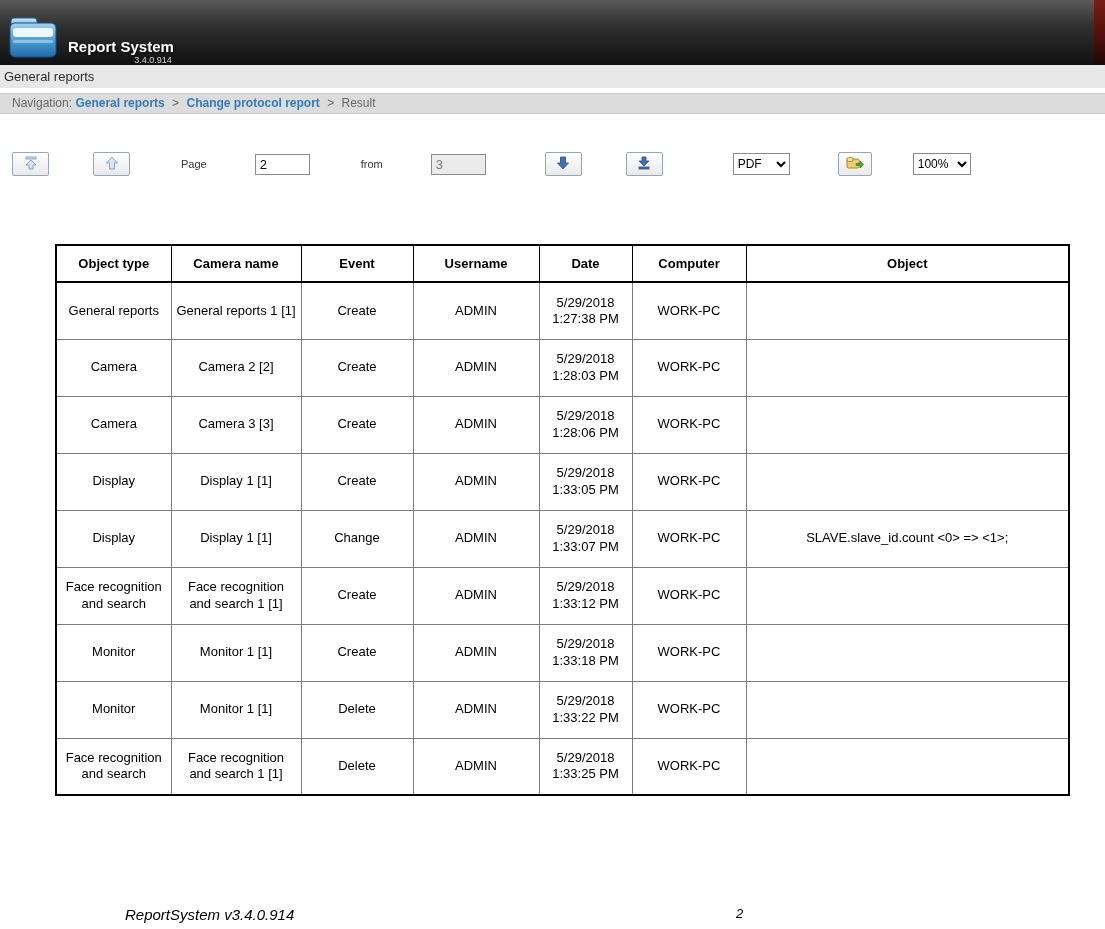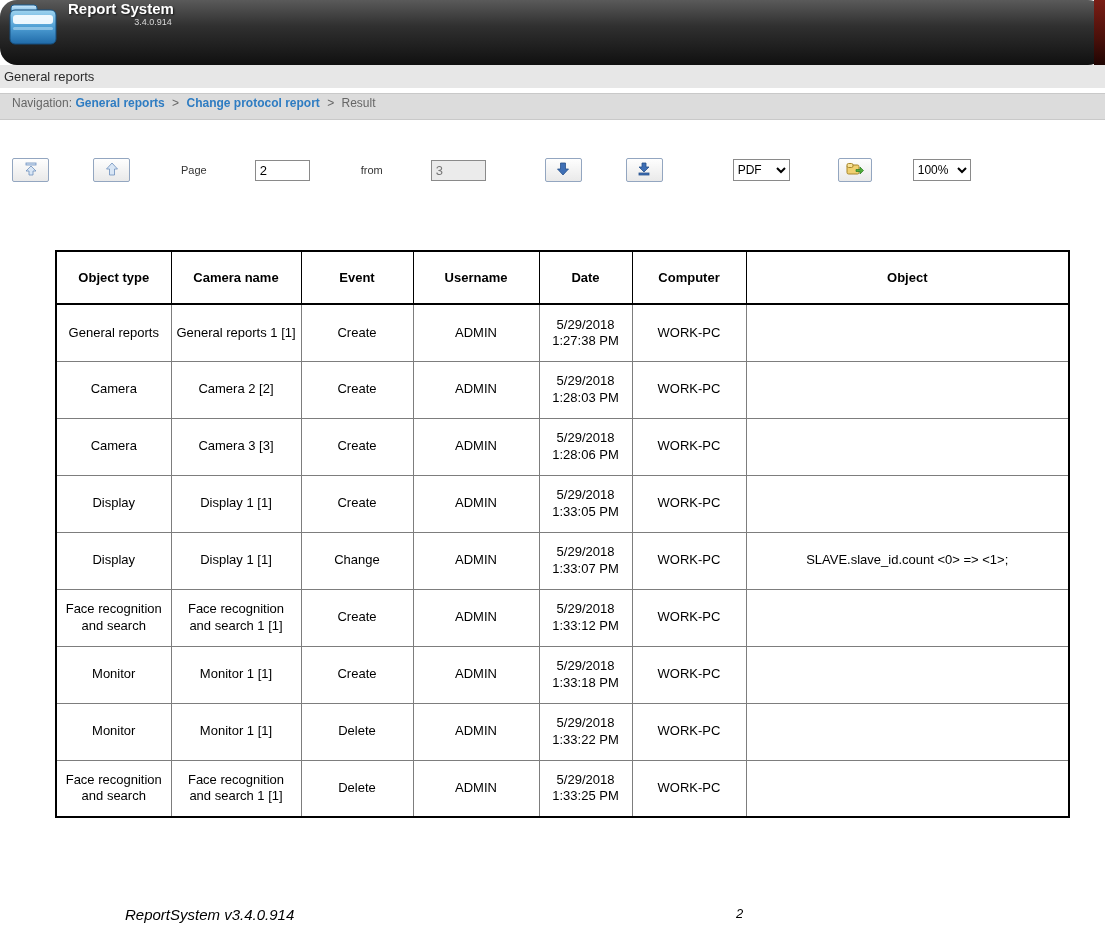--- a/index.html
+++ b/index.html
@@ -8,23 +8,22 @@
     font-family: "Liberation Sans", sans-serif;
     background: #ffffff;
     position: relative;
   }
 
   
   .app-header {
     height: 65px;
     background: linear-gradient(#5a5a5a 0%, #303030 40%, #101010 100%);
     display: flex;
-    align-items: flex-start;
+    align-items: flex-end;
     position: relative;
-    border-radius: 17px;
   }
   .header-accent {
     position: absolute;
     right: 0; top: 0;
     width: 11px; height: 100%;
     background: linear-gradient(#7a1d14 0%, #49100a 60%, #200503 100%);
   }
   .logo-wrap { margin-left: 8px; margin-top: 2px; }
   .title-block { margin-left: 10px; display: flex; flex-direction: column; }
   .app-title {
@@ -45,21 +44,21 @@
   .section-bar {
     height: 23px;
     line-height: 23px;
     background: #e7e7e7;
     color: #2b2b2b;
     font-size: 13px;
     padding-left: 4px;
   }
   .bar-gap { height: 5px; background: #ffffff; }
   .breadcrumb-bar {
-    height: 27px;
+    height: 21px;
     line-height: 19px;
     background: #dcdcdc;
     border-top: 1px solid #c9c9c9;
     border-bottom: 1px solid #c9c9c9;
     font-size: 12px;
     color: #666666;
     padding-left: 12px;
   }
   .breadcrumb-bar a {
     color: #2e7cc2;
@@ -128,21 +127,21 @@
   }
   .report-table th {
     height: 34px;
     font-size: 13px;
     font-weight: bold;
     text-align: center;
     vertical-align: middle;
     border: 1px solid #000000;
     border-bottom: 2px solid #000000;
     background: #ffffff;
-    padding: 18px;
+    padding: 10px;
   }
   .report-table td {
     height: 57px;
     text-align: center;
     vertical-align: middle;
     border: 1px solid #7d7d7d;
     padding: 2px 4px;
     line-height: 1.25;
     word-wrap: break-word;
   }

